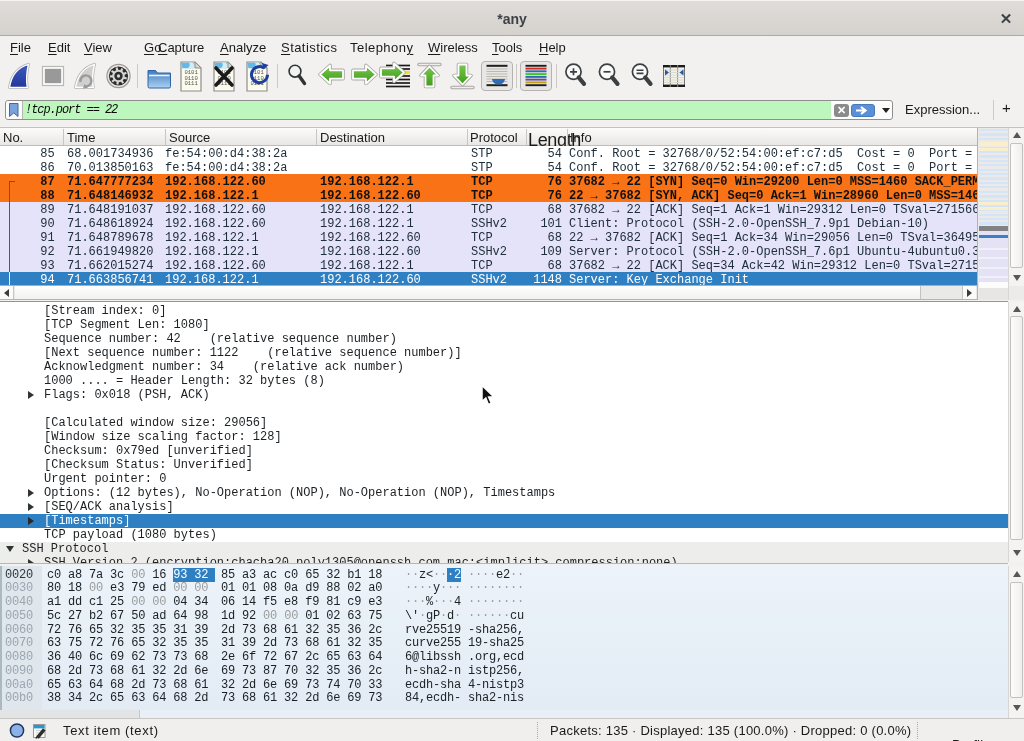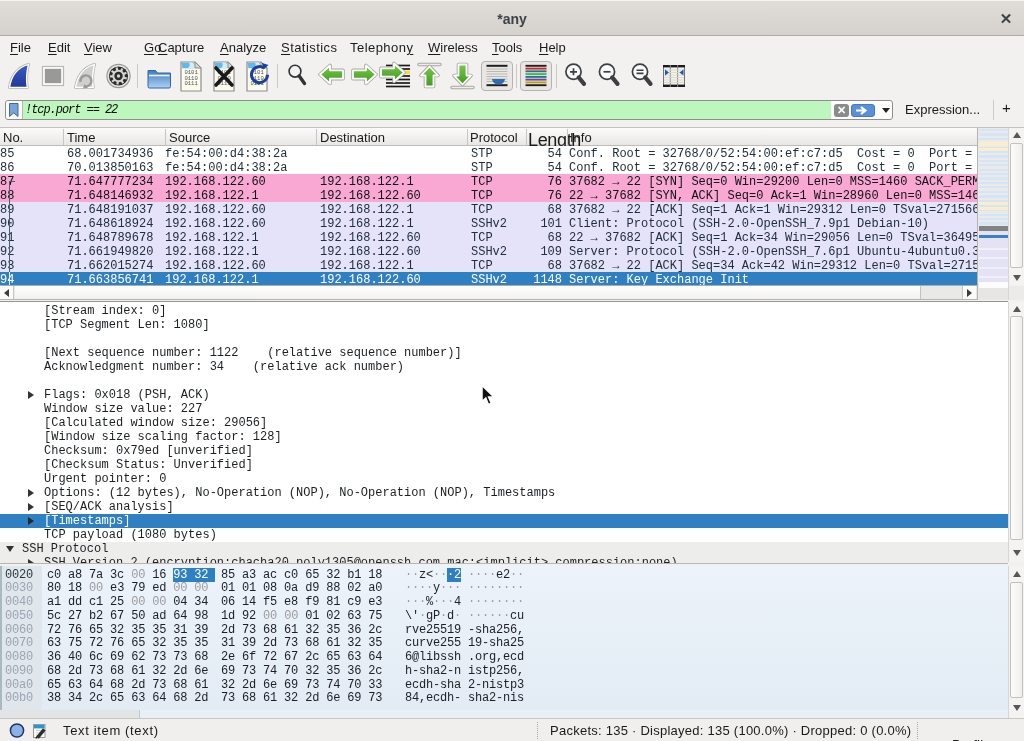--- a/index.html
+++ b/index.html
@@ -32,29 +32,29 @@
 #fltsep { left:993px; top:7px; width:1px; height:20px; background:#cccac8; }
 #fltplus { left:1002px; top:6px; font-size:15px; color:#1a1a1a; }
 
 #plheader { left:0; top:128px; width:1008px; height:18px;
   background:linear-gradient(#fcfbfb,#e9e7e5); border-bottom:1px solid #bebcb9; }
 #plheader span { position:absolute; top:2px; font-size:13px; color:#1a1a1a; }
 .hsep { position:absolute; top:1px; width:1px; height:16px; background:#c8c6c3; }
 #plrows { left:0; top:146px; width:977px; height:140px; background:#fff; }
 .prow { position:absolute; left:0; width:977px; height:14px; font-family:"Liberation Mono", monospace; font-size:12px; line-height:14px; white-space:pre; color:#20303a; }
 .prow span { position:absolute; top:1px; }
-.pno { left:0; width:63px; text-align:left; }
+.pno { left:16px; width:63px; text-align:center; }
 .ptime { left:67px; }
 .psrc { left:165px; }
 .pdst { left:320px; }
 .ppro { left:471px; }
 .plen { left:490px; width:72px; text-align:right; }
 .pinfo { left:569px; width:408px; overflow:hidden; }
 .rowwhite { background:#ffffff; }
-.rowgray { background:#f9a8d4; color:#101214; }
+.rowgray { background:#f97316; color:#101214;font-weight:bold; }
 .rowlav { background:#e4e3f9; }
 .rowsel { background:#2f80c3; color:#ffffff; }
 
 #convline { left:9px; top:181px; width:1px; height:105px; background:#44606e; }
 #convtick { left:9px; top:181px; width:6px; height:1px; background:#44606e; }
 
 #plhsb { left:0; top:285px; width:977px; height:15px; background:#e9e9e8; border-top:1px solid #aeacaa; border-bottom:1px solid #b6b4b2; }
 #plhsb .thumb { position:absolute; left:15px; top:0; width:906px; height:13px; background:linear-gradient(#ffffff,#f2f1f0); border-right:1px solid #c4c2c0; }
 #plhsb .step { position:absolute; top:0; width:14px; height:13px; background:#fbfbfa; }
 
@@ -345,24 +345,25 @@
 <div class="vsb" style="top:128px;height:158px;">
   <div class="arr arrup" style="top:4px"></div>
   <div class="vthumb" style="top:15px;height:125px"></div>
   <div class="arr arrdn" style="top:147px"></div>
 </div>
 <div class="abs" style="left:1008px;top:286px;width:16px;height:14px;background:#ecebe9;border-left:1px solid #d8d6d3"></div>
 
 <div class="abs" id="details">
   <div class="dline " style="top:1.5px"><span style="position:absolute;left:44px">[Stream index: 0]</span></div>
   <div class="dline " style="top:15.5px"><span style="position:absolute;left:44px">[TCP Segment Len: 1080]</span></div>
+  <div class="dline " style="top:29.5px"><span style="position:absolute;left:44px">Sequence number: 42    (relative sequence number)</span></div>
   <div class="dline " style="top:43.5px"><span style="position:absolute;left:44px">[Next sequence number: 1122    (relative sequence number)]</span></div>
   <div class="dline " style="top:57.5px"><span style="position:absolute;left:44px">Acknowledgment number: 34    (relative ack number)</span></div>
+  <div class="dline " style="top:71.5px"><span style="position:absolute;left:44px">1000 .... = Header Length: 32 bytes (8)</span></div>
   <div class="dline " style="top:85.5px"><div class="tri trir" style="left:28px;top:3px;border-left-color:#2e3436"></div><span style="position:absolute;left:44px">Flags: 0x018 (PSH, ACK)</span></div>
-  <div class="dline " style="top:99.5px"><span style="position:absolute;left:44px">Window size value: 227</span></div>
   <div class="dline " style="top:113.5px"><span style="position:absolute;left:44px">[Calculated window size: 29056]</span></div>
   <div class="dline " style="top:127.5px"><span style="position:absolute;left:44px">[Window size scaling factor: 128]</span></div>
   <div class="dline " style="top:141.5px"><span style="position:absolute;left:44px">Checksum: 0x79ed [unverified]</span></div>
   <div class="dline " style="top:155.5px"><span style="position:absolute;left:44px">[Checksum Status: Unverified]</span></div>
   <div class="dline " style="top:169.5px"><span style="position:absolute;left:44px">Urgent pointer: 0</span></div>
   <div class="dline " style="top:183.5px"><div class="tri trir" style="left:28px;top:3px;border-left-color:#2e3436"></div><span style="position:absolute;left:44px">Options: (12 bytes), No-Operation (NOP), No-Operation (NOP), Timestamps</span></div>
   <div class="dline " style="top:197.5px"><div class="tri trir" style="left:28px;top:3px;border-left-color:#2e3436"></div><span style="position:absolute;left:44px">[SEQ/ACK analysis]</span></div>
   <div class="dline dsel" style="top:211.5px"><div class="tri trir" style="left:28px;top:3px;border-left-color:#26282a"></div><span style="position:absolute;left:44px">[Timestamps]</span></div>
   <div class="dline " style="top:225.5px"><span style="position:absolute;left:44px">TCP payload (1080 bytes)</span></div>
   <div class="dline dgray" style="top:239.5px"><div class="tri trid" style="left:6px;top:4px"></div><span style="position:absolute;left:22px">SSH Protocol</span></div>
@@ -409,28 +410,28 @@
     <div class="hrow hg2" style="top:70.35px">31 39 2d 73 68 61 32 35</div>
     <div class="hrow ha1" style="top:70.35px">curve255</div>
     <div class="hrow ha2" style="top:70.35px">19-sha25</div>
   <div class="hrow hoff" style="top:84.12px">0080</div>
     <div class="hrow hg1" style="top:84.12px">36 40 6c 69 62 73 73 68</div>
     <div class="hrow hg2" style="top:84.12px">2e 6f 72 67 2c 65 63 64</div>
     <div class="hrow ha1" style="top:84.12px">6@libssh</div>
     <div class="hrow ha2" style="top:84.12px">.org,ecd</div>
   <div class="hrow hoff" style="top:97.89px">0090</div>
     <div class="hrow hg1" style="top:97.89px">68 2d 73 68 61 32 2d 6e</div>
-    <div class="hrow hg2" style="top:97.89px">69 73 74 70 32 35 36 2c</div>
+    <div class="hrow hg2" style="top:97.89px">69 73 87 70 32 35 36 2c</div>
     <div class="hrow ha1" style="top:97.89px">h-sha2-n</div>
     <div class="hrow ha2" style="top:97.89px">istp256,</div>
   <div class="hrow hoff" style="top:111.66px">00a0</div>
     <div class="hrow hg1" style="top:111.66px">65 63 64 68 2d 73 68 61</div>
     <div class="hrow hg2" style="top:111.66px">32 2d 6e 69 73 74 70 33</div>
     <div class="hrow ha1" style="top:111.66px">ecdh-sha</div>
-    <div class="hrow ha2" style="top:111.66px">2-nistp3</div>
+    <div class="hrow ha2" style="top:111.66px">4-nistp3</div>
   <div class="hrow hoff" style="top:125.43px">00b0</div>
     <div class="hrow hg1" style="top:125.43px">38 34 2c 65 63 64 68 2d</div>
     <div class="hrow hg2" style="top:125.43px">73 68 61 32 2d 6e 69 73</div>
     <div class="hrow ha1" style="top:125.43px">84,ecdh-</div>
     <div class="hrow ha2" style="top:125.43px">sha2-nis</div>
 </div>
 
 <div class="vsb" style="top:566px;height:152px;">
   <div class="arr arrup" style="top:5px"></div>
   <div class="vthumb" style="top:16px;height:116px"></div>

